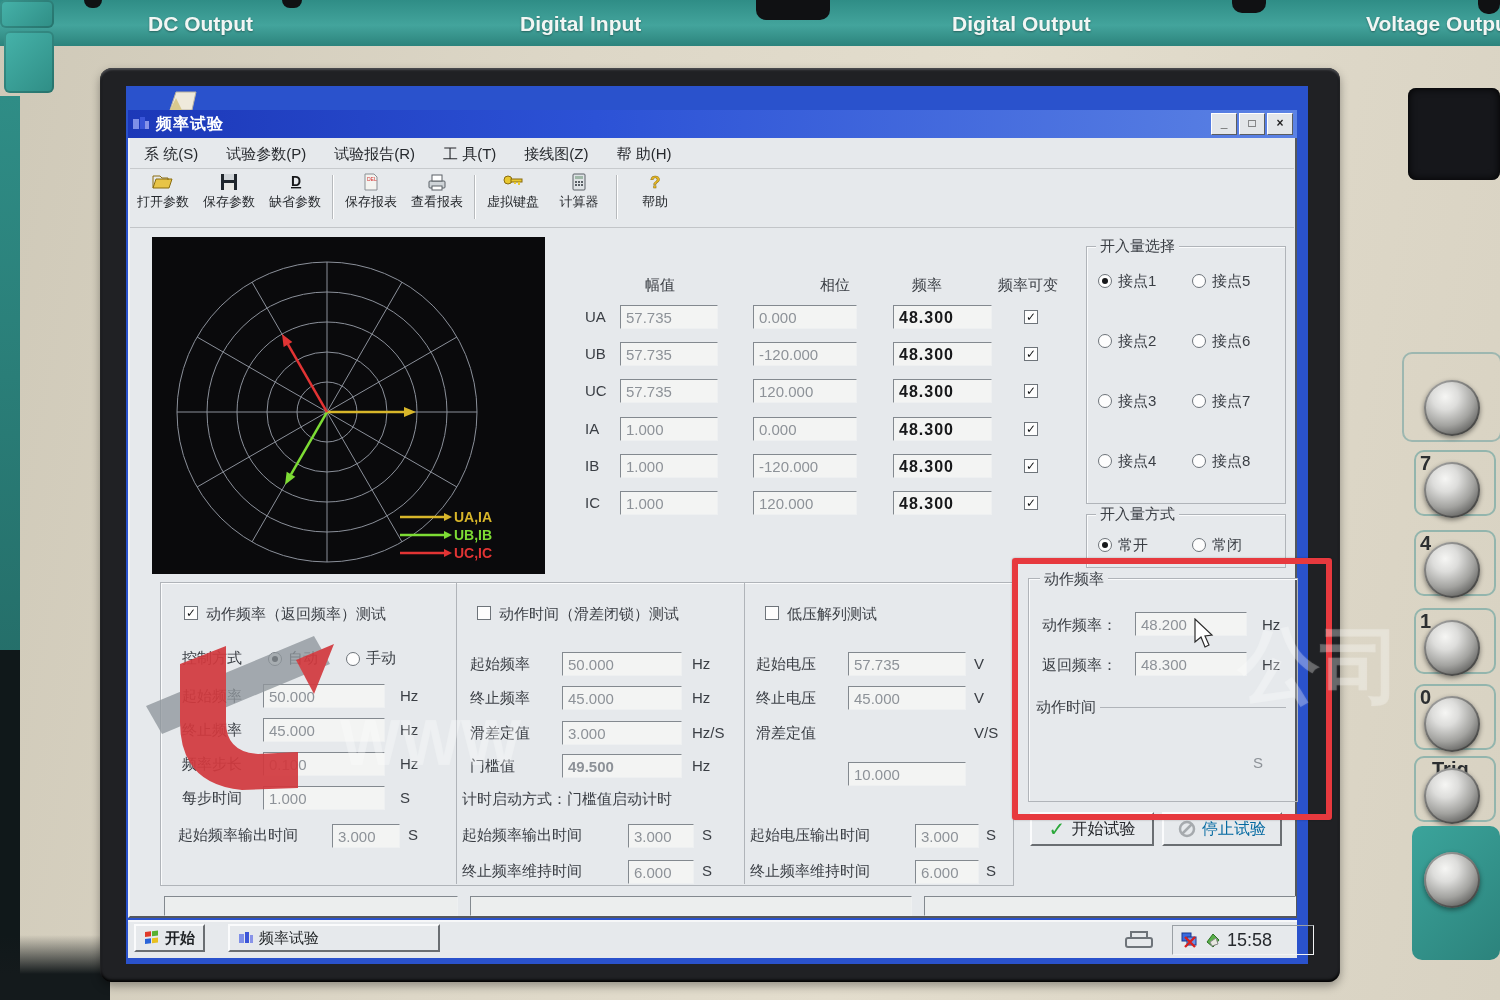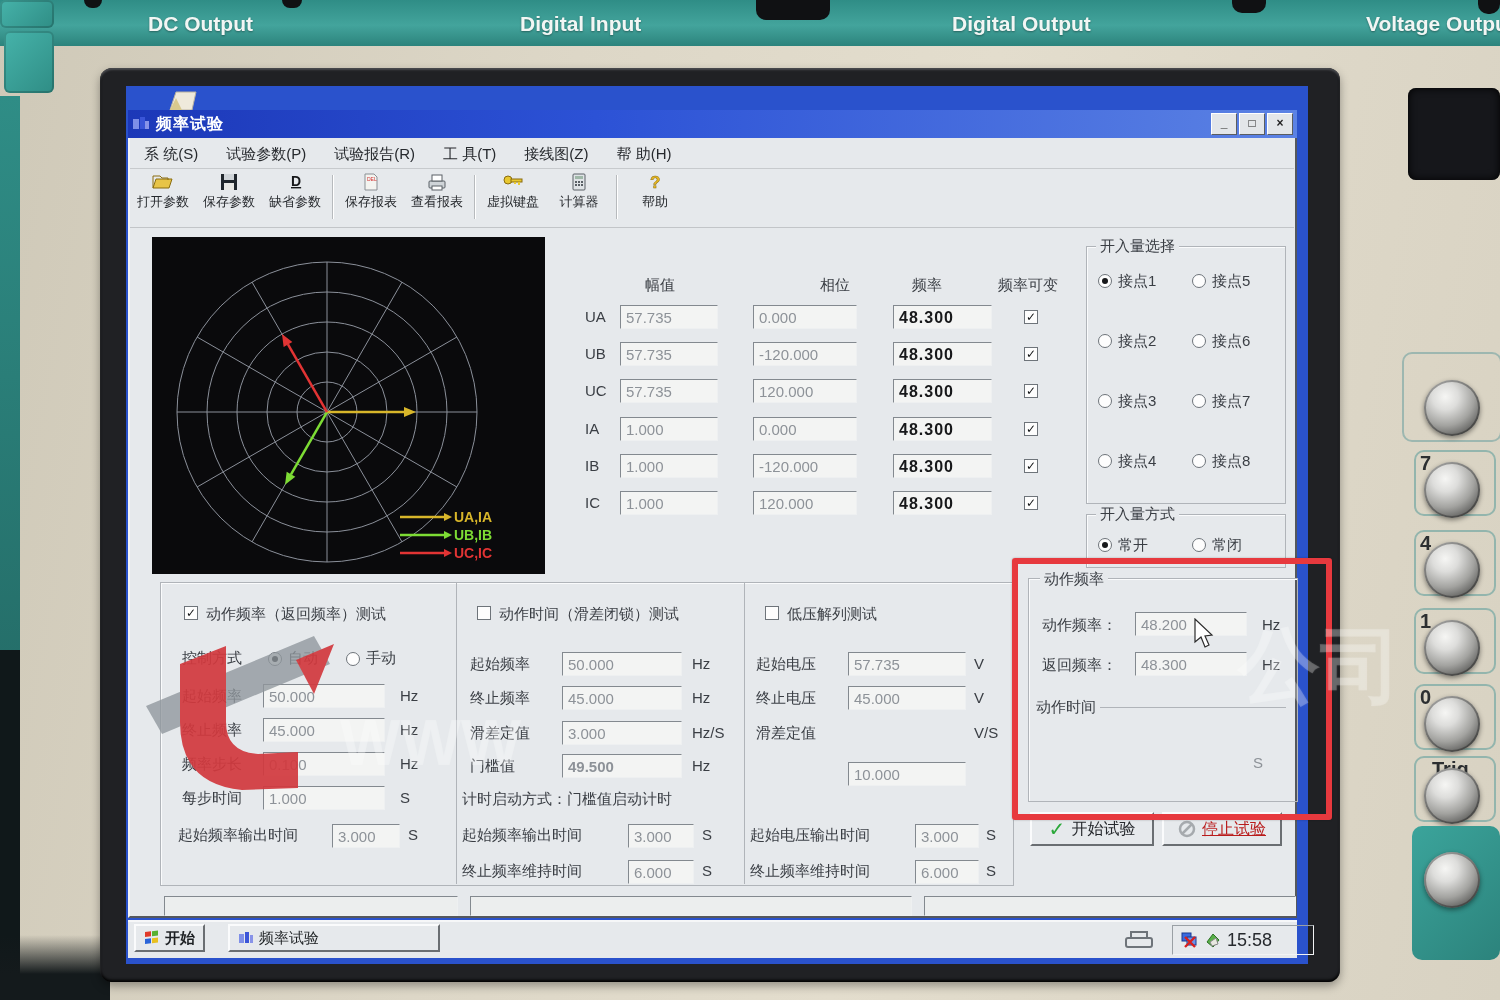--- a/index.html
+++ b/index.html
@@ -43,21 +43,21 @@
   .fld{height:24px;background:#f3f4f3;border:1px solid;border-color:#83898f #eef0f1 #eef0f1 #83898f;
     color:#8d9298;font-size:15px;line-height:24px;padding-left:5px;box-sizing:border-box;overflow:hidden;}
   .fld.bold{color:#17181a;font-weight:bold;font-size:16px;letter-spacing:1px;}
   .gbox{border:1px solid #b0b4b9;box-shadow:inset 1px 1px 0 #fafbfc;}
   .legend{background:#e6e9ec;padding:0 4px;font-size:15px;color:#3a3e44;white-space:nowrap;}
   .chk{width:14px;height:14px;background:#fdfdfd;border:1px solid #6e747a;font-size:12px;line-height:13px;text-align:center;color:#101214;font-weight:bold;box-sizing:border-box;}
   .radio{width:14px;height:14px;border-radius:50%;background:#fdfdfd;border:1px solid #6e747a;box-sizing:border-box;}
   .radio .dot{position:absolute;left:3px;top:3px;width:6px;height:6px;border-radius:50%;background:#17181a;}
   .btn{background:#e6e9ec;border:2px solid;border-color:#fafbfc #6a6e72 #6a6e72 #fafbfc;box-sizing:border-box;
     display:flex;align-items:center;justify-content:center;font-size:16px;color:#26292d;gap:6px;}
-  .btn.disabled{color:#b91c1c;text-decoration:underline;}
+  .btn.disabled{color:#0369a1;}
   .led{background:#060606;color:#f03020;font-family:"DejaVu Sans Mono","Liberation Mono",monospace;
     font-weight:bold;font-size:34px;letter-spacing:8px;text-align:center;line-height:46px;
     text-shadow:0 0 5px rgba(255,40,30,.8);border:1px solid #333;}
   .statuscell{height:18px;border:1px solid;border-color:#83898f #eef0f1 #eef0f1 #83898f;background:#eceeee;}
   
   .taskbar{left:128px;top:920px;width:1169px;height:36px;background:#e6e9ec;border-top:2px solid #f6f7f8;}
   .tk-btn{height:28px;background:#e6e9ec;border:2px solid;border-color:#fafbfc #6a6e72 #6a6e72 #fafbfc;
     display:flex;align-items:center;gap:5px;padding:0 8px;font-size:15px;color:#1d2023;box-sizing:border-box;}
   .tray{height:28px;border:1px solid;border-color:#9aa0a5 #f2f3f4 #f2f3f4 #9aa0a5;display:flex;align-items:center;gap:6px;padding:0 8px;}
   .clock{font-size:18px;color:#26292d;}

